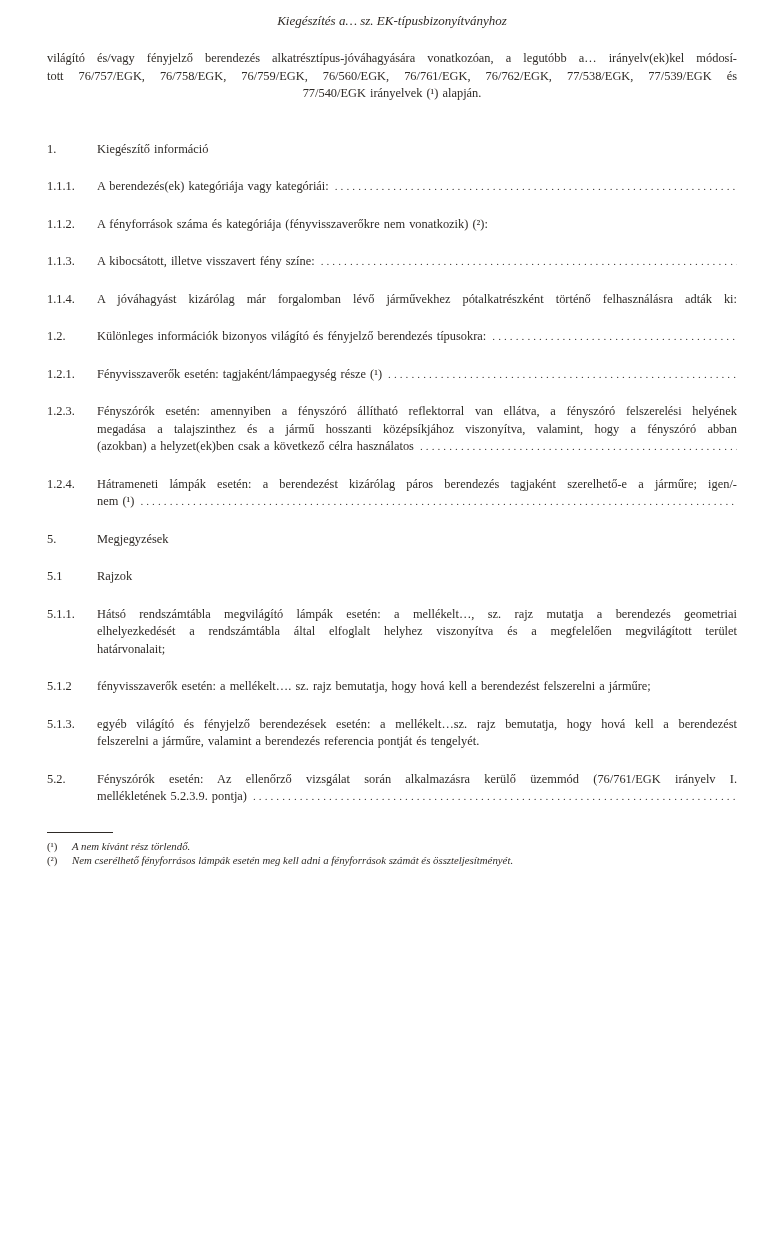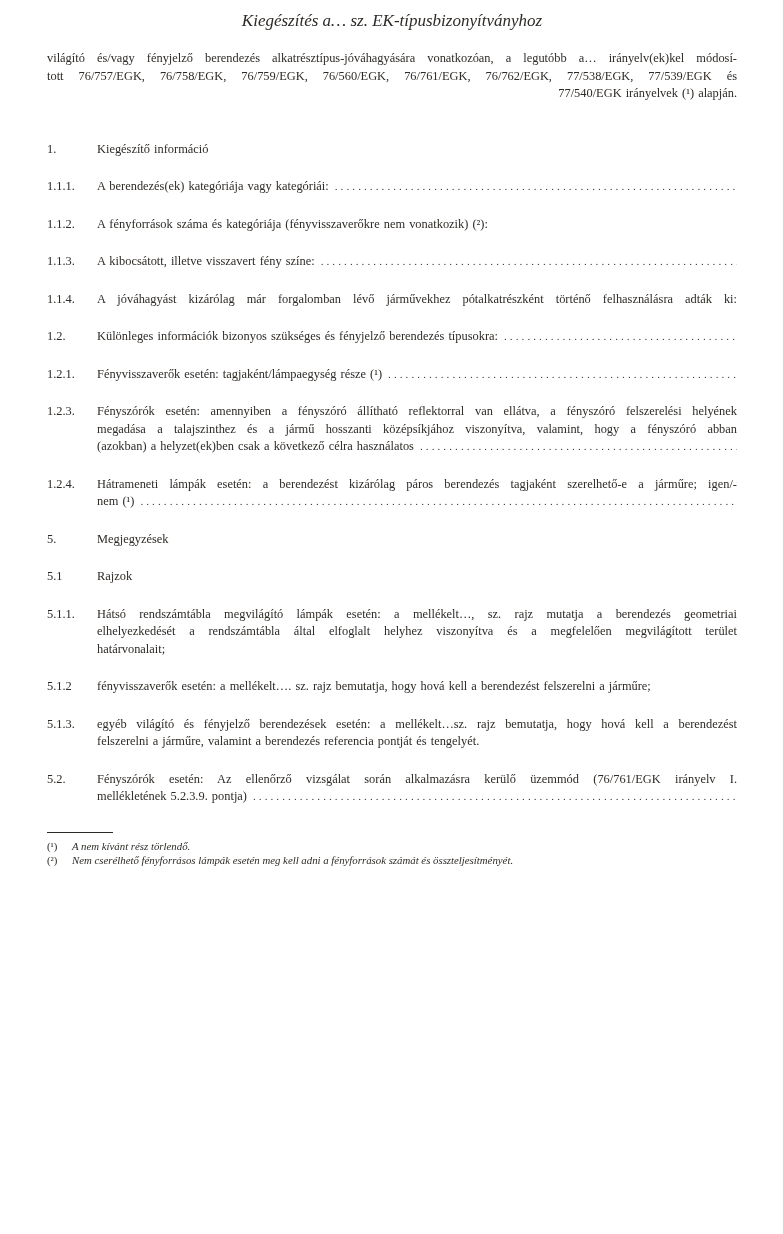--- a/index.html
+++ b/index.html
@@ -17,21 +17,21 @@
   .page {
     box-sizing: border-box;
     width: 783px;
     height: 1234px;
     padding: 12px 46px 0 47px;
     background: #ffffff;
   }
   .doc-title {
     text-align: center;
     font-style: italic;
-    font-size: 17px;
+    font-size: 13px;
     line-height: 17px;
     margin: 0 0 21px 0;
   }
   .intro {
     font-size: 12.4px;
     line-height: 17.5px;
     margin: 0 0 38px 0;
   }
   .line {
     height: 17.5px;
@@ -41,21 +41,21 @@
   .line.full {
     text-align: justify;
   }
   .line.full::after {
     content: "";
     display: inline-block;
     width: 100%;
     height: 0;
   }
   .line.center {
-    text-align: right;
+    text-align: center;
   }
   .item {
     display: flex;
     align-items: flex-start;
     font-size: 12.4px;
     line-height: 17.5px;
     margin-bottom: 20px;
   }
   .item.major {
     margin-top: 14px;
@@ -163,21 +163,21 @@
       <div class="item">
         <span class="num">1.1.4.</span>
         <div class="body">
           <div class="line full">A jóváhagyást kizárólag már forgalomban lévő járművekhez pótalkatrészként történő felhasználásra adták ki:</div>
         </div>
       </div>
       <div class="item">
         <span class="num">1.2.</span>
         <div class="body">
           <div class="tailrow">
-            <span class="tail-text">Különleges információk bizonyos szükséges és fényjelző berendezés típusokra:</span>
+            <span class="tail-text">Különleges információk bizonyos világító és fényjelző berendezés típusokra:</span>
             <span class="leader"></span>
           </div>
         </div>
       </div>
       <div class="item">
         <span class="num">1.2.1.</span>
         <div class="body">
           <div class="tailrow">
             <span class="tail-text">Fényvisszaverők esetén: tagjaként/lámpaegység része (¹)</span>
             <span class="leader"></span>

